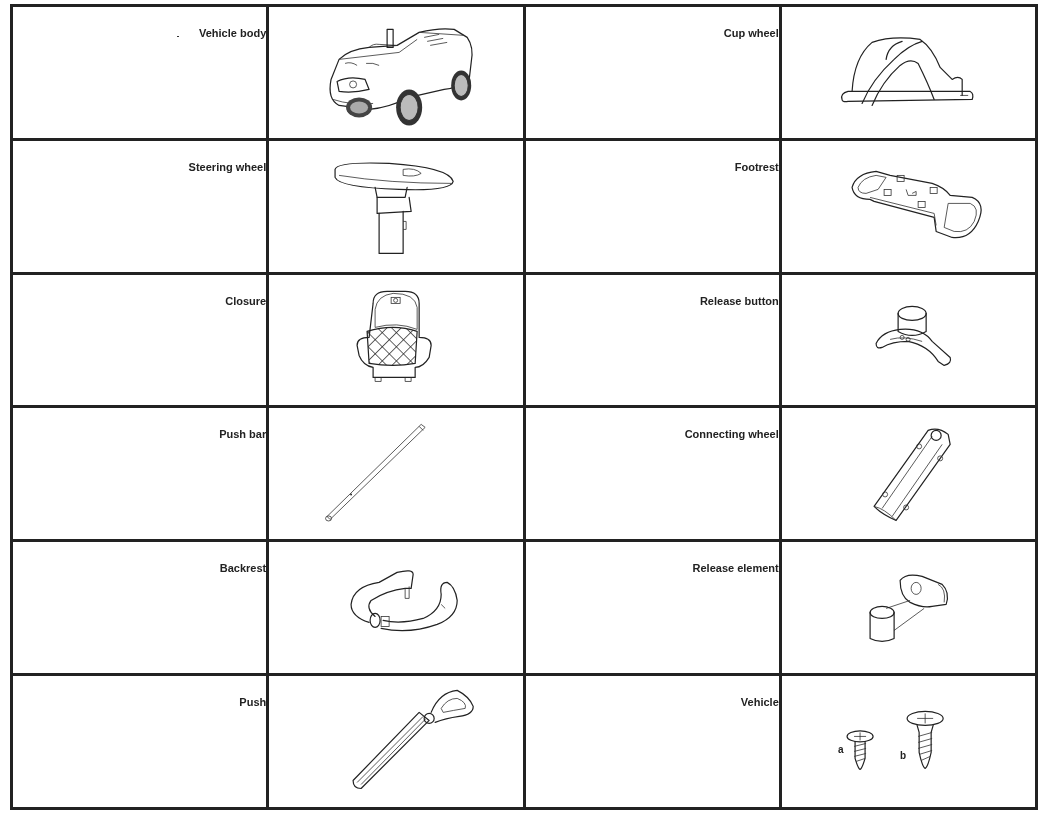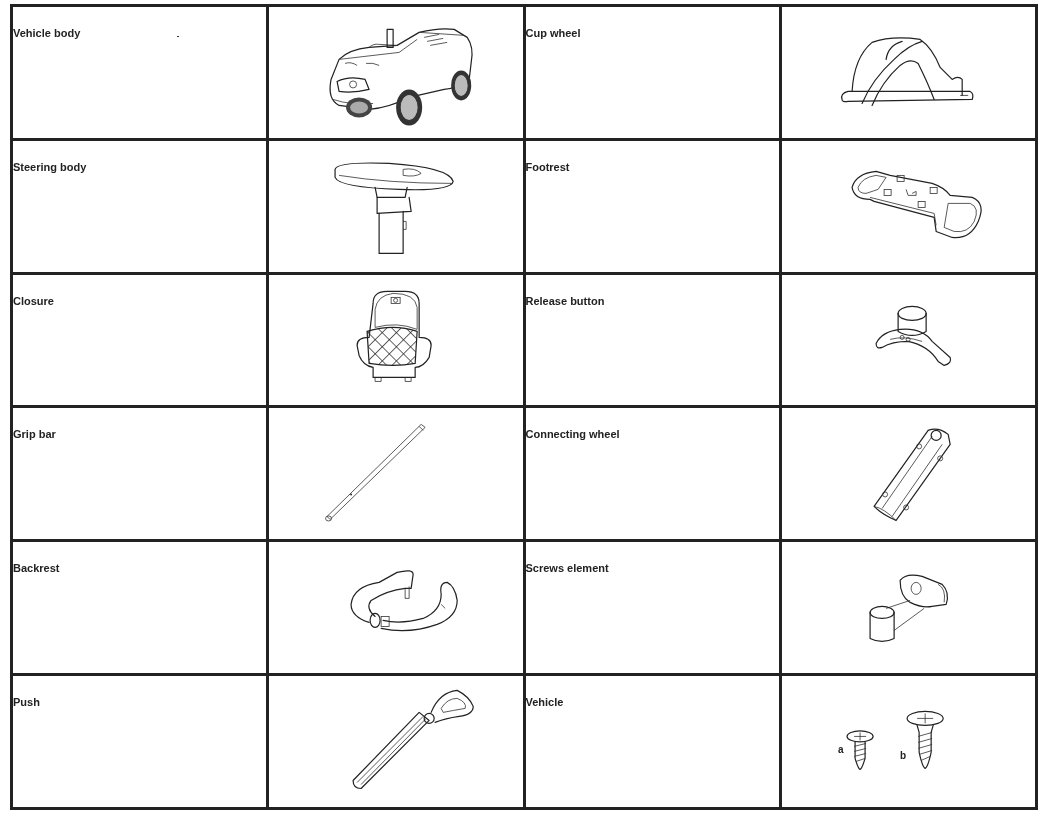--- a/index.html
+++ b/index.html
@@ -9,21 +9,21 @@
     position: absolute; left: 10px; top: 4px;
     border-collapse: collapse; table-layout: fixed;
     width: 1028px; height: 806px;
   }
   table.parts td {
     border: 3px solid #222222;
     vertical-align: top;
     padding: 0;
     height: 128px;
   }
-  td.label-cell { width: 253px; text-align: left; }
+  td.label-cell { width: 253px; text-align: right; }
   td.img-cell { width: 253px; position: relative; }
   .label {
     display: block; margin-top: 20px;
     font-size: 11px; font-weight: bold; color: #222222;
   }
   .pic { position: absolute; left: 0; top: 0; width: 100%; height: 100%; }
   .pic svg { width: 100%; height: 100%; }
   .stroke { fill: none; stroke: #222; stroke-width: 1.2; stroke-linejoin: round; stroke-linecap: round; }
   .thin { fill: none; stroke: #333; stroke-width: 0.8; }
   .screw-label { font-size: 10px; font-weight: bold; fill: #222; font-family: "Liberation Sans", sans-serif; }
@@ -78,21 +78,21 @@
           <path class="stroke" d="M90,98 Q100,74 118,58 Q128,50 136,56 Q146,76 152,92"></path>
           <path class="stroke" d="M104,52 Q106,38 120,34"></path>
           <path class="thin" d="M178,88 L186,88"></path>
         </svg>
       </div>
     </td>
   </tr>
 
   <tr>
     <td class="label-cell">
-      <span class="label">Steering body</span>
+      <span class="label">Steering wheel</span>
     </td>
     <td class="img-cell">
       <div class="pic">
         <svg viewBox="0 0 253 130">
           <path class="stroke" d="M66,28 Q68,20 120,22 Q180,26 184,40 Q182,50 130,48 Q70,46 66,36 Z"></path>
           <path class="thin" d="M70,34 Q120,42 182,42"></path>
           <path class="thin" d="M134,28 Q146,26 152,32 Q146,36 134,34 Z"></path>
           <path class="stroke" d="M106,46 L108,56 L136,56 L138,46"></path>
           <path class="stroke" d="M108,56 L108,72 L142,70 L140,56"></path>
           <path class="stroke" d="M110,72 L110,112 L134,112 L134,70"></path>
@@ -153,21 +153,21 @@
           <path class="stroke" d="M116,38 L116,56 Q130,64 144,56 L144,38"></path>
           <circle class="thin" cx="120" cy="62" r="2"></circle>
           <circle class="thin" cx="126" cy="64" r="2"></circle>
         </svg>
       </div>
     </td>
   </tr>
 
   <tr>
     <td class="label-cell">
-      <span class="label">Grip bar</span>
+      <span class="label">Push bar</span>
       <span class="dot"></span>
     </td>
     <td class="img-cell">
       <div class="pic">
         <svg viewBox="0 0 253 130">
           <path class="thin" d="M58,108 L152,16 L156,19 L61,111 Z"></path>
           <ellipse class="thin" cx="59.5" cy="110" rx="3" ry="2.5"></ellipse>
           <path class="thin" d="M150,18 L154,22"></path>
           <circle cx="82" cy="86" r="1" fill="#333"></circle>
         </svg>
@@ -203,21 +203,21 @@
           <path class="stroke" d="M100,80 Q82,74 82,62 Q84,44 110,40 L128,30 Q144,26 144,32 L142,46 L136,46 Q118,48 102,58 Q96,66 106,74"></path>
           <path class="thin" d="M136,46 L136,56 L140,56 L140,44"></path>
           <path class="stroke" d="M112,86 Q140,92 168,82 Q188,74 188,58 Q186,44 178,40 Q170,40 172,52 Q172,68 154,76 Q132,82 114,78"></path>
           <path class="thin" d="M172,62 L176,66"></path>
           <ellipse class="stroke" cx="106" cy="78" rx="5" ry="7"></ellipse>
           <rect class="thin" x="112" y="74" width="8" height="10"></rect>
         </svg>
       </div>
     </td>
     <td class="label-cell">
-      <span class="label">Screws element</span>
+      <span class="label">Release element</span>
     </td>
     <td class="img-cell">
       <div class="pic">
         <svg viewBox="0 0 253 130">
           <path class="stroke" d="M118,38 Q124,30 140,34 L160,42 Q168,50 164,62 L150,64 Q140,66 128,60 Q118,54 118,38 Z"></path>
           <path class="thin" d="M156,42 Q164,46 162,60"></path>
           <ellipse class="thin" cx="134" cy="46" rx="5" ry="6"></ellipse>
           <path class="thin" d="M104,66 L128,58 M112,88 L142,66"></path>
           <ellipse class="stroke" cx="100" cy="70" rx="12" ry="6"></ellipse>
           <path class="stroke" d="M88,70 L88,96 Q100,102 112,96 L112,70"></path>

